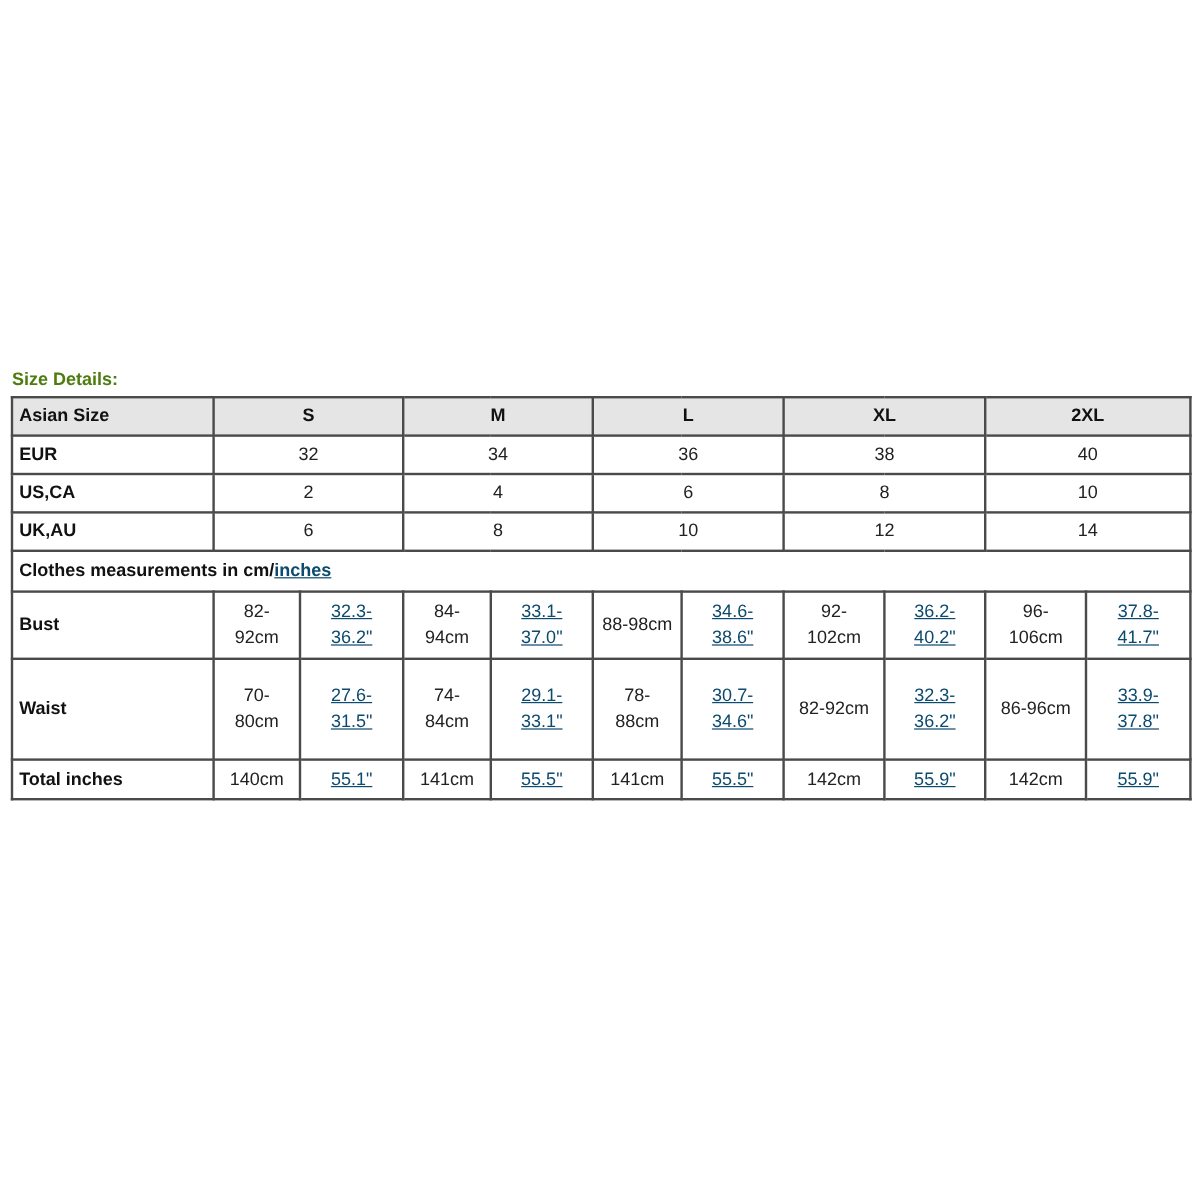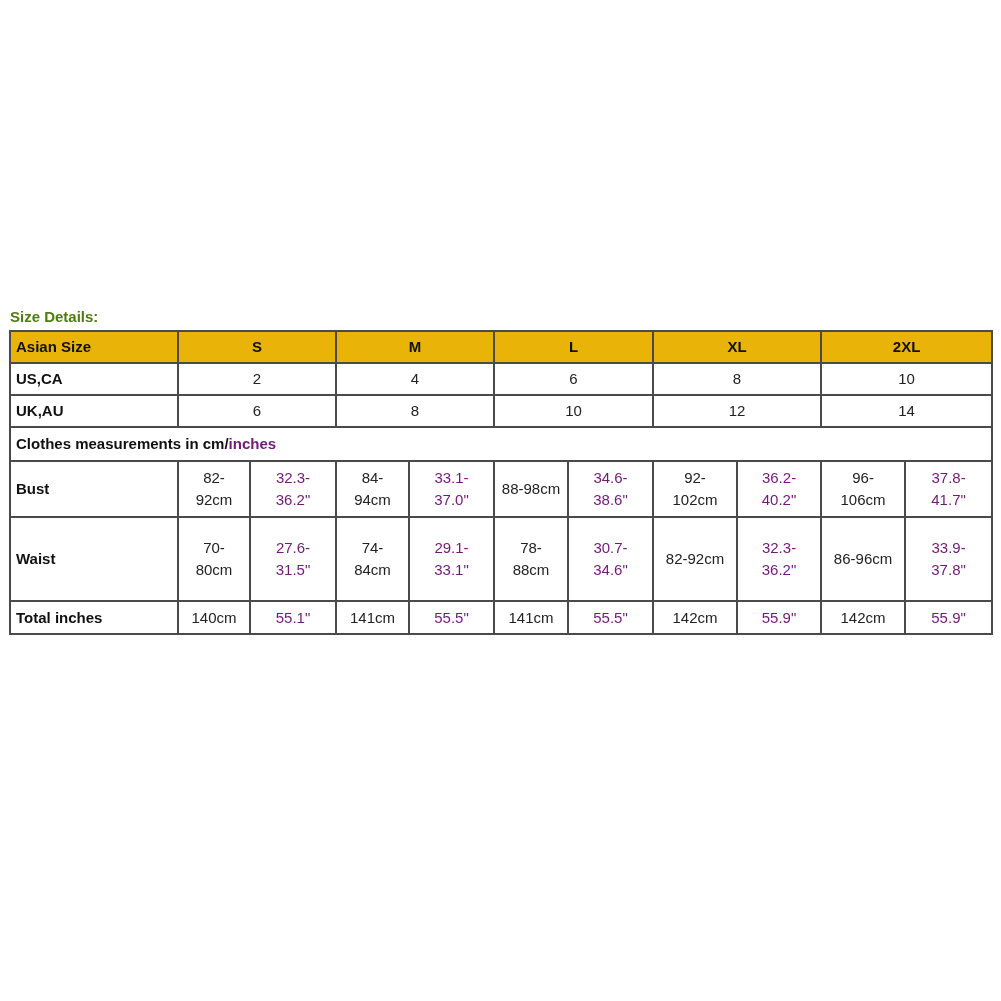--- a/index.html
+++ b/index.html
@@ -2,24 +2,24 @@
 <html><head>
 <meta charset="utf-8">
 <style>
   html, body { margin: 0; padding: 0; background: #ffffff; }
   body { width: 1001px; height: 1001px; position: relative; overflow: hidden;
          font-family: "Liberation Sans", sans-serif; color: #222; }
   .title { position: absolute; left: 10px; top: 308px; font-size: 15px; font-weight: bold; color: #4d7c0f; }
   table.size { position: absolute; left: 9px; top: 330px; border-collapse: collapse; table-layout: fixed; width: 982px; }
   table.size td { border: 2px solid #4a4a4a; font-size: 15px; text-align: center; padding: 0; line-height: 22px; }
   table.size td.lbl { text-align: left; font-weight: bold; padding-left: 5px; color: #111; }
-  tr.head td { background: #eab308; font-weight: bold; color: #111; height: 30px; }
+  tr.head td { background: #e5e5e5; font-weight: bold; color: #111; height: 30px; }
   tr.r1 td { height: 30px; }
   tr.meas td { height: 32px; }
-  .red { color: #701a75; }
+  .red { color: #0c4a6e; text-decoration: underline; }
   tr.bust td, tr.waist td { height: 54px; text-align: center; }
   tr.len td { height: 31px; }
 </style>
 </head>
 <body>
 
 <div class="title">Size Details:</div>
 
 <table class="size">
   <colgroup>
@@ -36,20 +36,28 @@
       <col style="width:87px">
   </colgroup>
   <tbody>
     <tr class="head">
       <td class="lbl">Asian Size</td>
       <td colspan="2">S</td>
       <td colspan="2">M</td>
       <td colspan="2">L</td>
       <td colspan="2">XL</td>
       <td colspan="2">2XL</td>
+    </tr>
+    <tr class="r1">
+      <td class="lbl">EUR</td>
+      <td colspan="2">32</td>
+      <td colspan="2">34</td>
+      <td colspan="2">36</td>
+      <td colspan="2">38</td>
+      <td colspan="2">40</td>
     </tr>
     <tr class="r1">
       <td class="lbl">US,CA</td>
       <td colspan="2">2</td>
       <td colspan="2">4</td>
       <td colspan="2">6</td>
       <td colspan="2">8</td>
       <td colspan="2">10</td>
     </tr>
     <tr class="r1">

